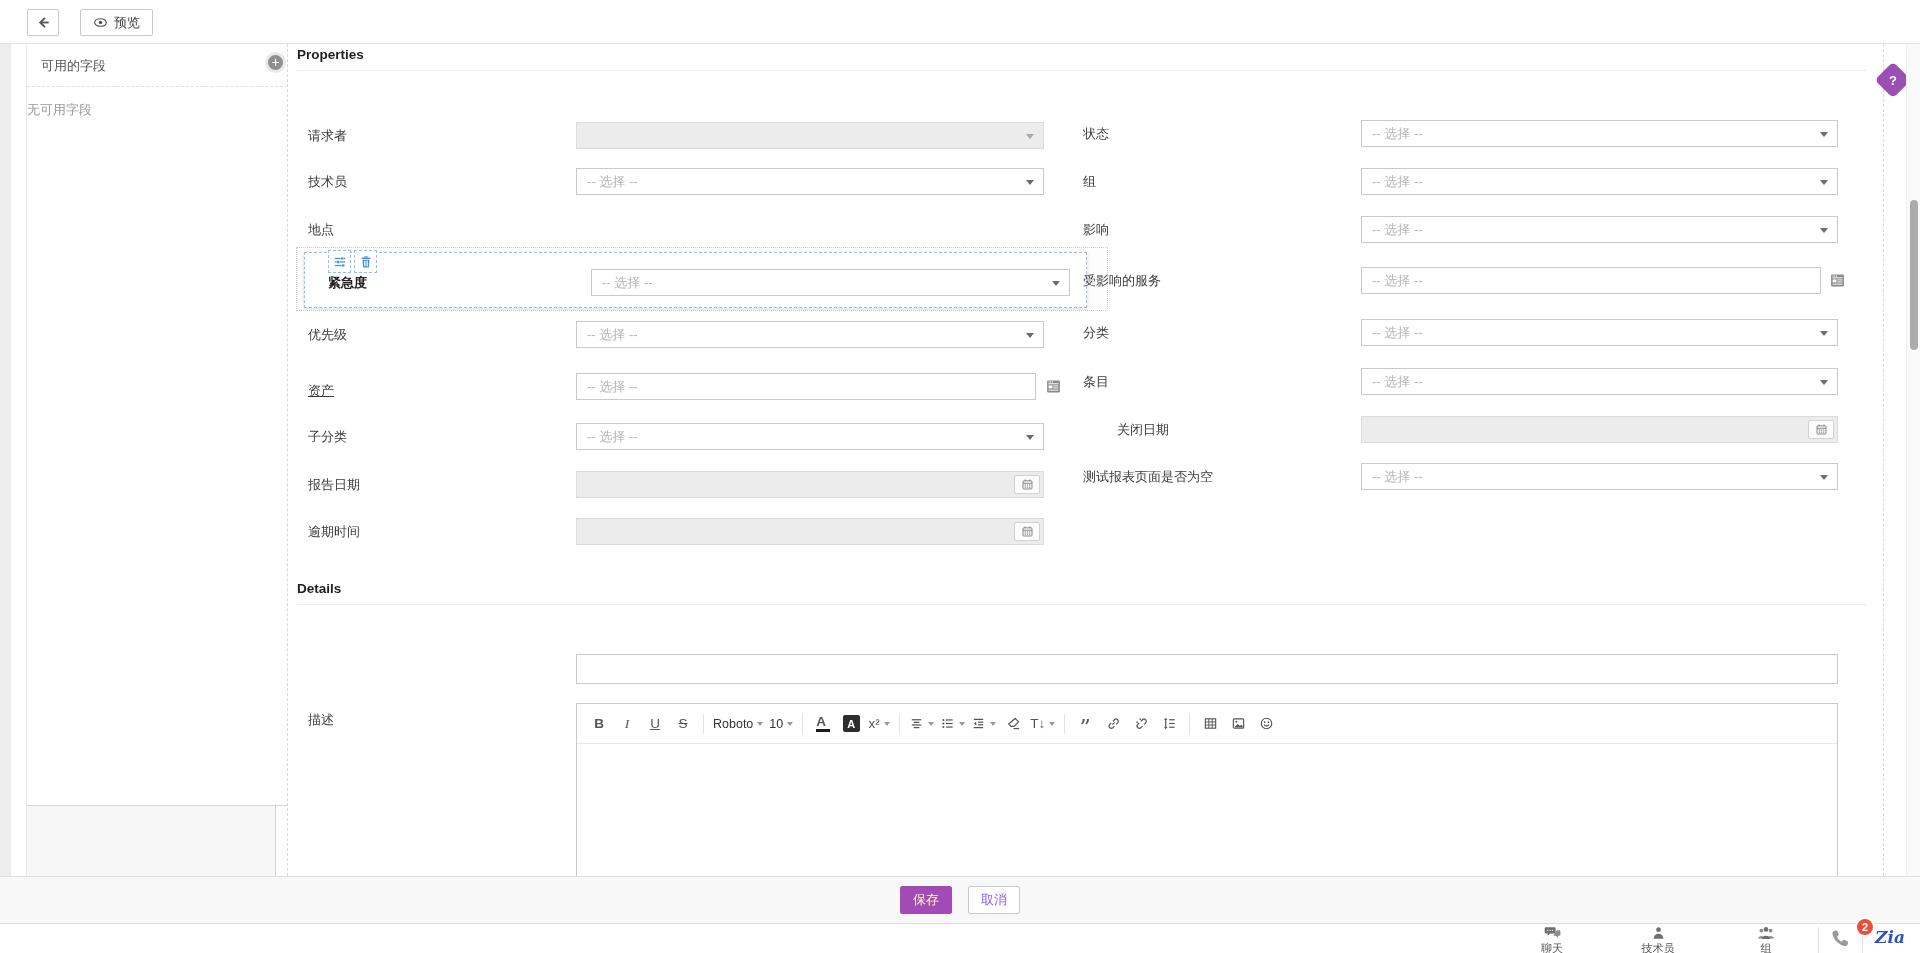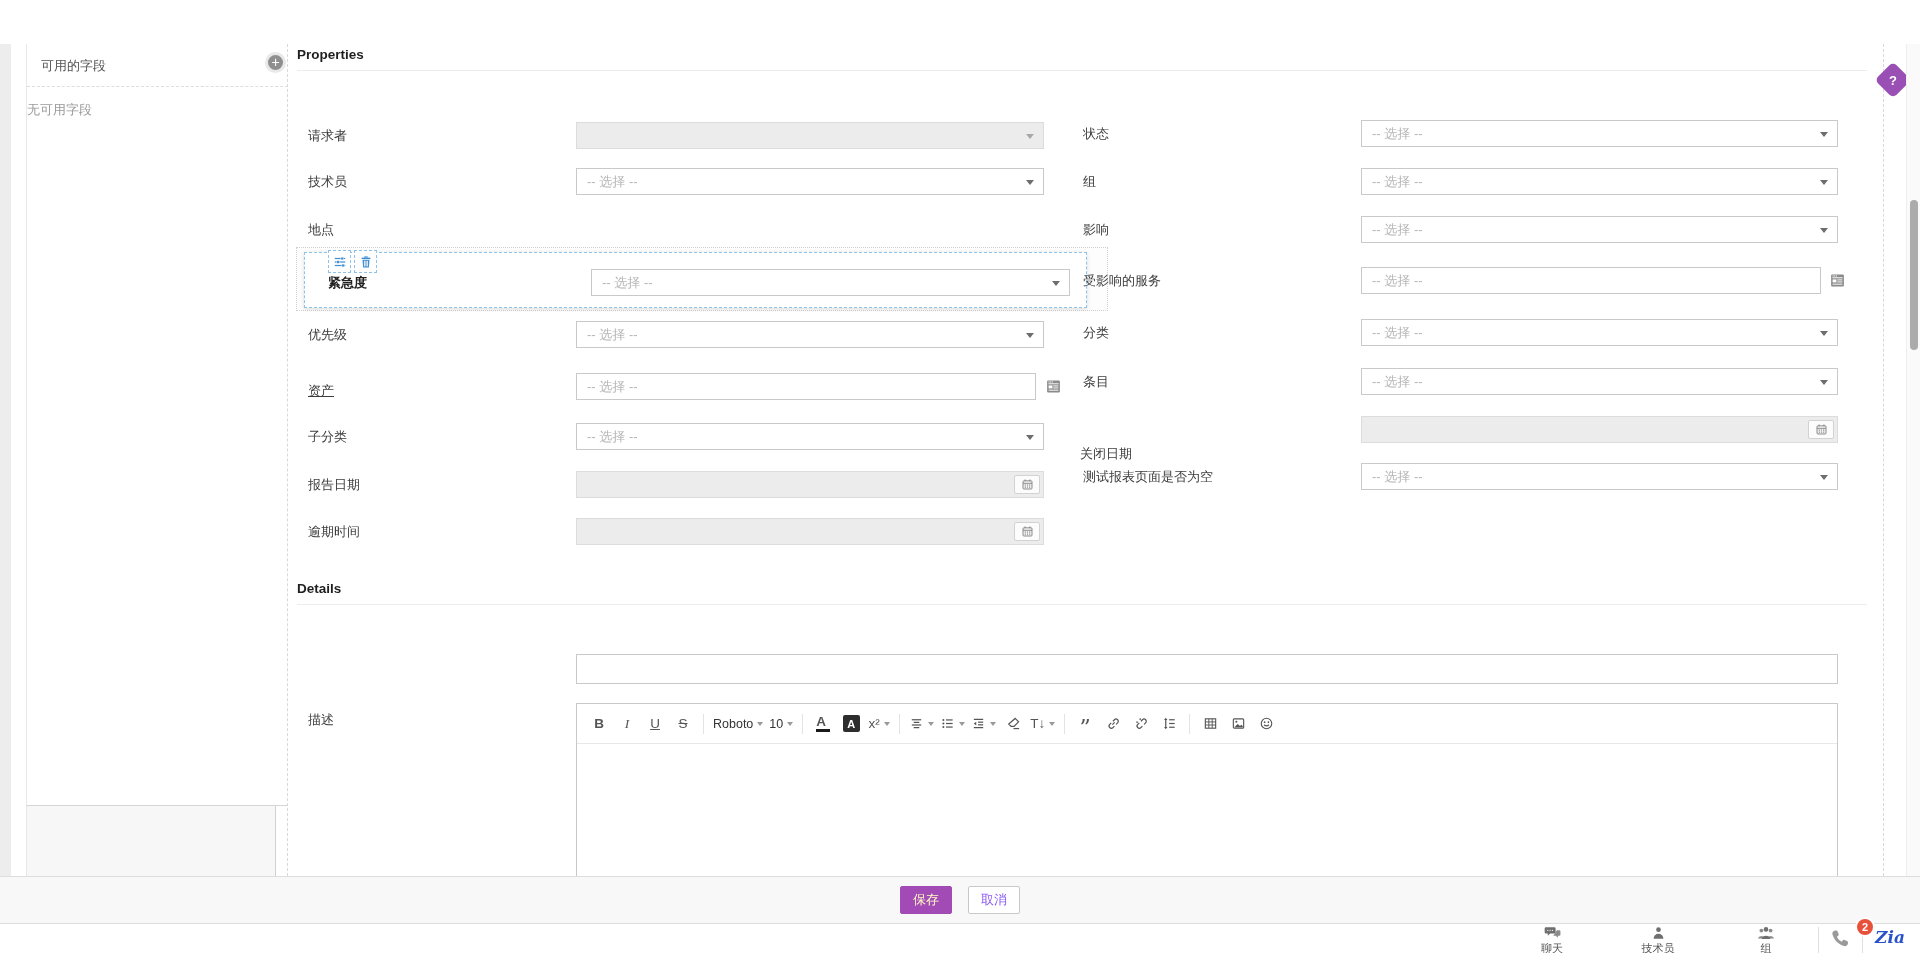--- a/index.html
+++ b/index.html
@@ -79,20 +79,39 @@
   .scroll-track { position:absolute; left:1906px; top:44px; width:14px; height:832px; background:#fafafa; border-left:1px solid #efefef; }
   .scroll-thumb { position:absolute; left:3px; top:156px; width:8px; height:150px; background:#ababab; border-radius:4px; cursor:pointer; }
 
   svg { display:block; }
 </style>
 </head>
 <body>
 
 <div id="page">
 
+  <div class="topbar">
+    <div class="back-btn">
+      <span>
+        <svg width="15" height="15" viewBox="0 0 16 16">
+            <path d="M9.5 3 L4.5 8 L9.5 13" stroke="#555" stroke-width="2" fill="none"></path>
+            <line x1="4.5" y1="8" x2="13.5" y2="8" stroke="#555" stroke-width="2"></line>
+          </svg>
+      </span>
+    </div>
+    <div class="preview-btn">
+      <span>
+        <svg width="15" height="15" viewBox="0 0 16 16">
+            <ellipse cx="8" cy="8" rx="6.2" ry="4" fill="none" stroke="#555" stroke-width="1.3"></ellipse>
+            <circle cx="8" cy="8" r="1.9" fill="#555"></circle>
+          </svg>
+      </span>
+      <span>预览</span>
+    </div>
+  </div>
 
   <div class="left-strip"></div>
   <div class="sidebar">
     <div class="sidebar-title">可用的字段</div>
     <div class="add-field-btn"><span>+</span></div>
     <div class="sidebar-divider"></div>
     <div class="sidebar-empty">无可用字段</div>
   </div>
   <div class="sidebar-bottom"></div>
 
@@ -267,21 +286,21 @@
         <span class="ph">-- 选择 --</span>
         <span class="arr"></span>
       </div>
 
     <div class="flabel" style="left:795px; top:324px; width:255px;">条目</div>
     <div class="select" style="left:1073px; top:324px; width:477px;">
         <span class="ph">-- 选择 --</span>
         <span class="arr"></span>
       </div>
 
-    <div class="flabel" style="left:792px; top:372px; width:255px;margin-top:24px;">关闭日期</div>
+    <div class="flabel" style="left:829px; top:372px; width:255px;">关闭日期</div>
     <div class="datebox disabled" style="left:1073px; top:372px; width:477px;">
       <span class="cal-btn">
           <svg width="13" height="13" viewBox="0 0 16 16">
             <rect x="2.5" y="3.5" width="11" height="10" rx="1" fill="none" stroke="#838383" stroke-width="1.2"></rect>
             <line x1="2.5" y1="6.5" x2="13.5" y2="6.5" stroke="#838383" stroke-width="1.2"></line>
             <line x1="5" y1="1.8" x2="5" y2="4" stroke="#838383" stroke-width="1.2"></line>
             <line x1="11" y1="1.8" x2="11" y2="4" stroke="#838383" stroke-width="1.2"></line>
             <g fill="#838383">
               <rect x="4.5" y="8" width="1.6" height="1.4"></rect>
               <rect x="7.2" y="8" width="1.6" height="1.4"></rect>

